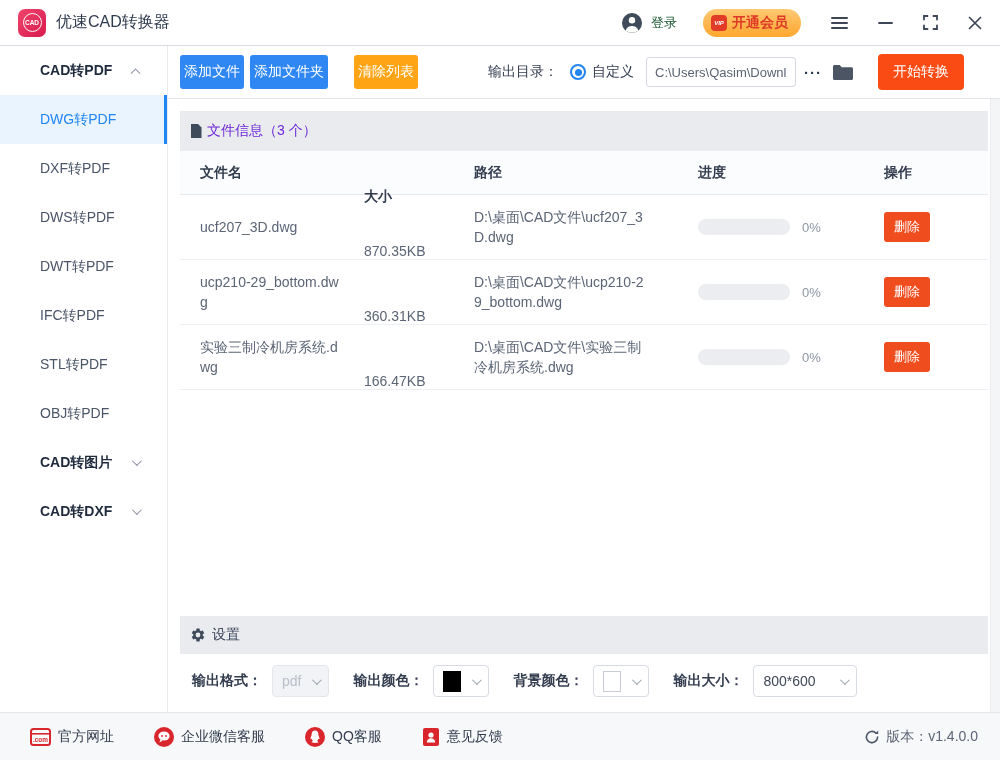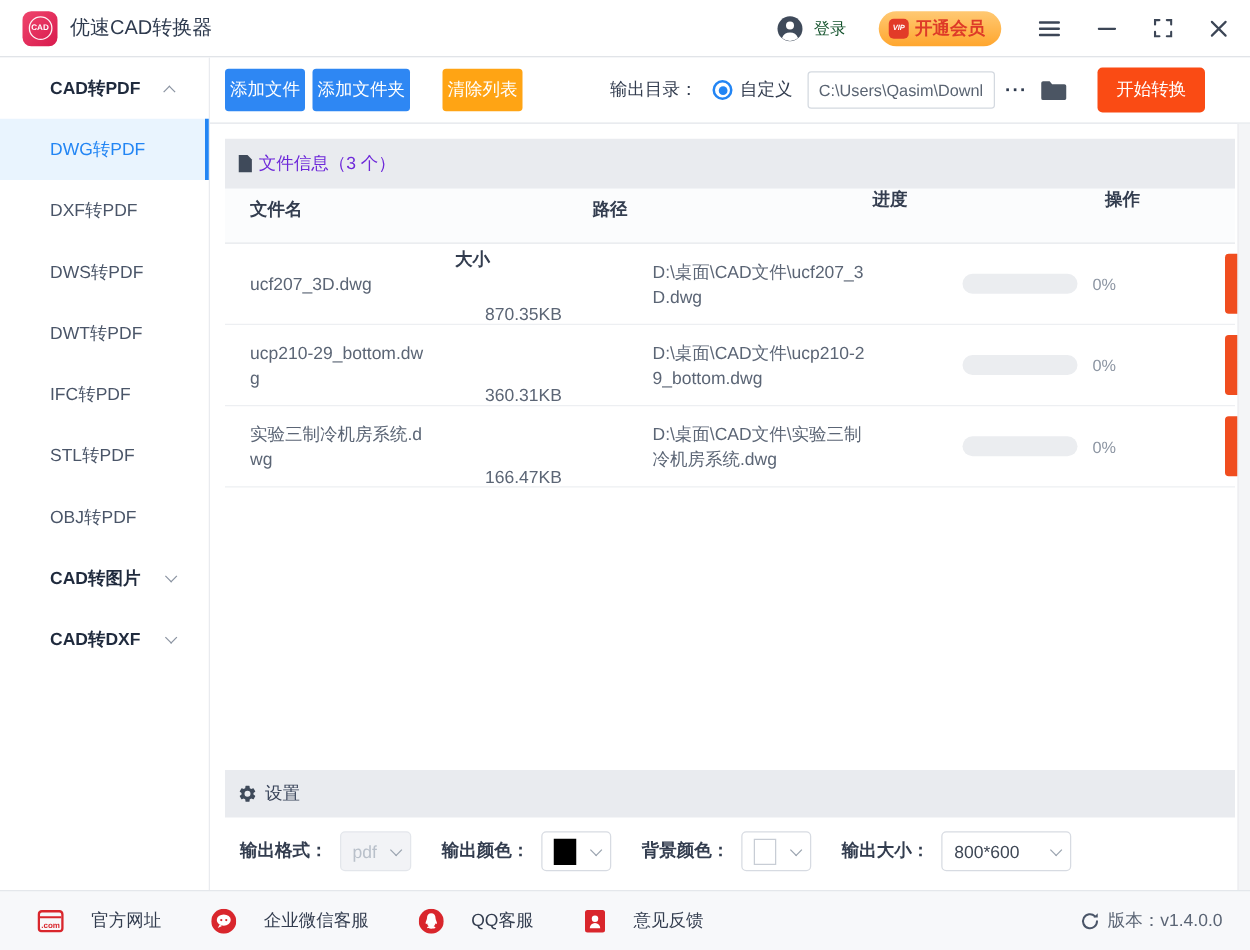--- a/index.html
+++ b/index.html
@@ -46,22 +46,22 @@
   .custom-label { font-size:14px; color:#333d4f; margin-right:12px; }
   .path-input { width:150px; height:30px; border:1px solid #d4d9e0; border-radius:3px; padding:0 8px; font-size:13px; color:#5a6472; font-family:inherit; }
   .more-btn { margin-left:8px; background:none; border:none; font-size:15px; font-weight:bold; color:#2e3a4e; letter-spacing:1px; cursor:pointer; }
   .folder-btn { margin-left:10px; background:none; border:none; cursor:pointer; display:flex; }
   .start-btn { margin-left:24px; margin-right:24px; background:#fa4b14; border:none; border-radius:4px; color:#fff; font-size:14px; padding:9px 15px; font-family:inherit; cursor:pointer; white-space:nowrap; }
 
   
   .file-area { flex:1; padding:12px 12px 0; min-height:0; overflow:hidden; }
   .file-info-bar { height:40px; background:#e9ebef; display:flex; align-items:center; padding:0 10px; font-size:14px; color:#6d28d9; }
   .file-info-bar svg { margin-right:5px; }
-  .table-header { display:flex; align-items:flex-start; height:44px; background:#fbfcfd; border-bottom:1px solid #e5e8ec; font-size:14px; font-weight:bold; color:#333d4f; }
-  .trow { display:flex; align-items:center; min-height:48px; border-bottom:1px solid #edeff2; font-size:14px; color:#5b6575;gap:24px; }
+  .table-header { display:flex; align-items:center; height:44px; background:#fbfcfd; border-bottom:1px solid #e5e8ec; font-size:14px; font-weight:bold; color:#333d4f; }
+  .trow { display:flex; align-items:center; min-height:48px; border-bottom:1px solid #edeff2; font-size:14px; color:#5b6575; }
   .cell { flex:0 0 auto; }
   .c-name { width:184px; padding:6px 24px 6px 20px; word-break:break-all; line-height:1.45; }
   .c-size { width:110px;margin-top:48px; }
   .c-path { width:206px; padding:6px 30px 6px 0; word-break:break-all; line-height:1.45; }
   .c-prog { width:184px; padding-left:18px; display:flex; align-items:center; }
   .c-act  { flex:1 1 auto; padding-left:20px; }
   .pbar { width:92px; height:16px; border-radius:8px; background:#ebedf0; margin-right:12px; }
   .pct { font-size:13px; color:#8d96a3; }
   .del-btn { background:#f04d1f; color:#fff; border:none; border-radius:3px; font-size:13px; padding:6px 10px; font-family:inherit; cursor:pointer; }
 
@@ -74,21 +74,21 @@
   .sel .chev { border-color:#9aa3af; margin-left:11px; }
   .sel.disabled { background:#f2f3f6; border-color:#e3e6eb; cursor:default; }
   .sel-text { font-size:14px; color:#3f4856; }
   .sel.disabled .sel-text { color:#b9c0ca; }
   .swatch { width:18px; height:21px; }
   .swatch.bordered { border:1px solid #c8cdd5; }
   .sel-size { min-width:104px; justify-content:space-between; }
 
   
   .footer { flex:0 0 48px; background:#f7f8fa; border-top:1px solid #e4e7eb; display:flex; align-items:center; padding:0 22px 0 30px; }
-  .f-item { display:flex; align-items:center; gap:22px; margin-right:40px; font-size:14px; color:#333d4f; cursor:pointer; }
+  .f-item { display:flex; align-items:center; gap:7px; margin-right:40px; font-size:14px; color:#333d4f; cursor:pointer; }
   .f-version { margin-left:auto; display:flex; align-items:center; gap:6px; font-size:14px; color:#5b6575; }
 </style>
 </head>
 <body>
 
 <div class="app">
 
   <header class="topbar">
     <div class="logo">
       <div class="logo-inner">CAD</div>

